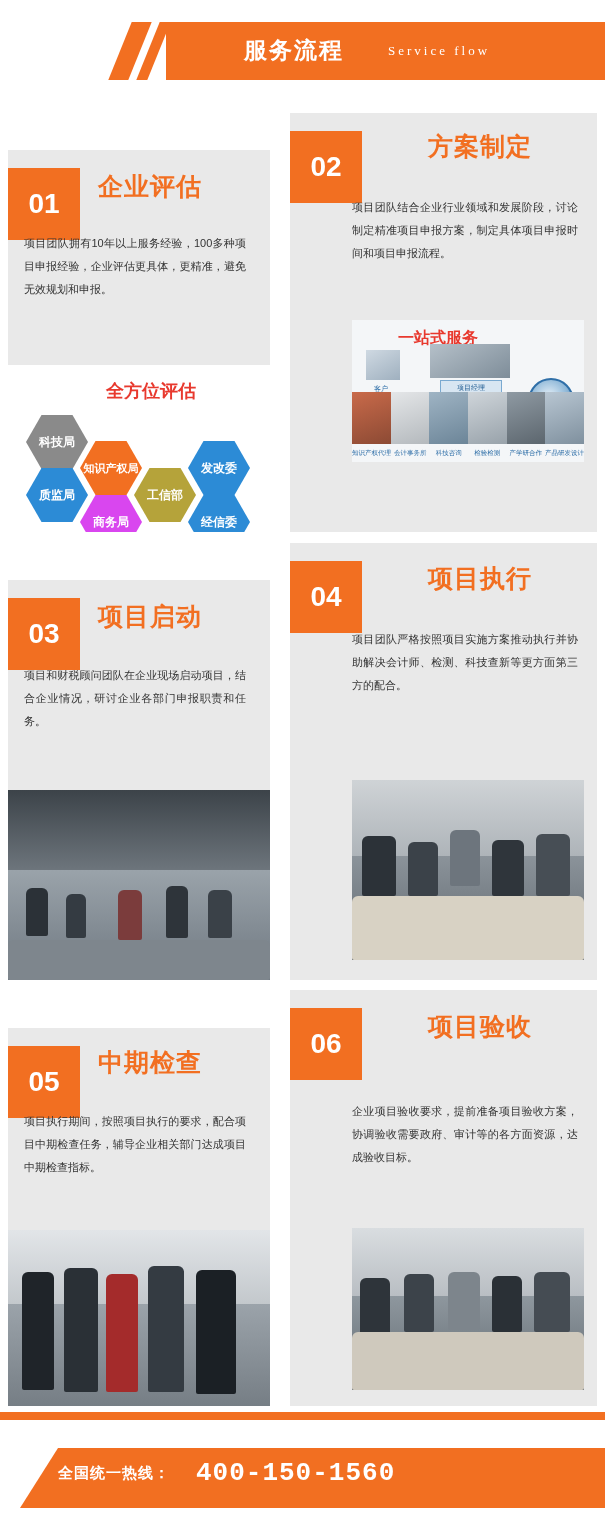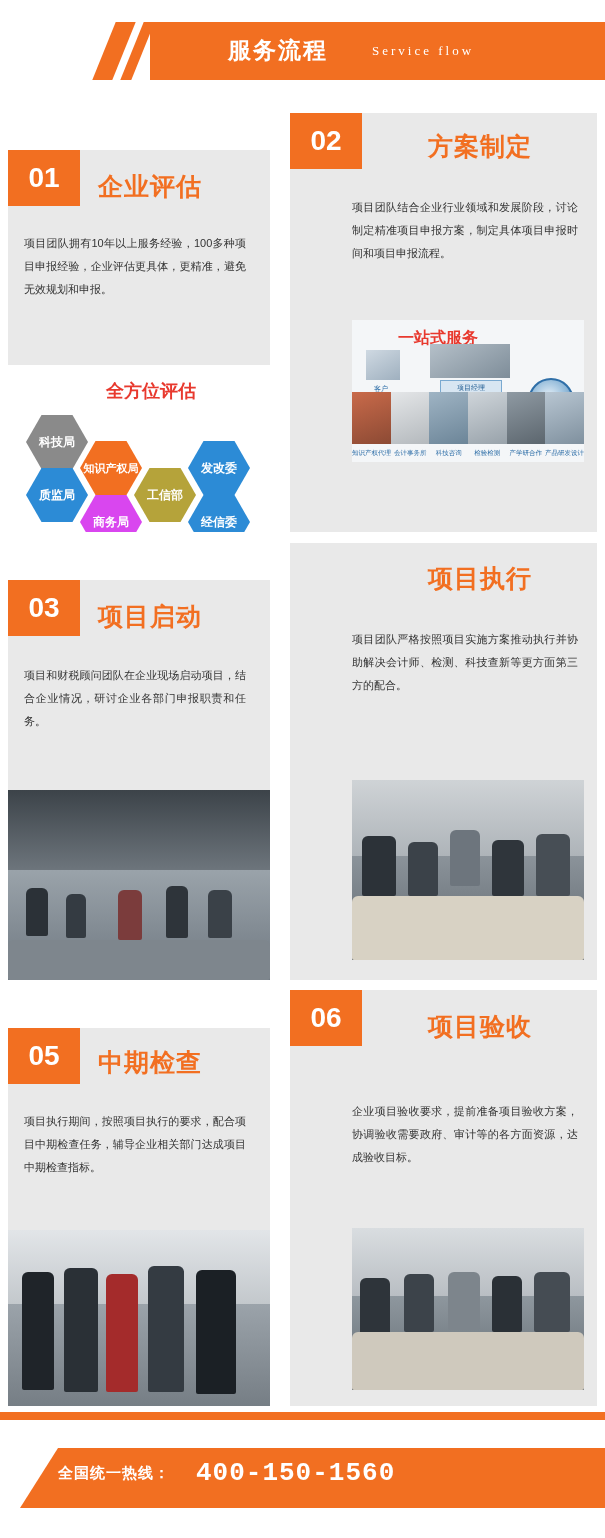--- a/index.html
+++ b/index.html
@@ -14,21 +14,21 @@
     position: relative;
     width: 605px;
     height: 1538px;
     overflow: hidden;
     background: #ffffff;
   }
 
   
   .header {
     position: absolute;
-    left: 0; top: 0;
+    left: 16px; top: 0;
     width: 588px;
     height: 100px;
   }
   .header-bar {
     position: absolute;
     left: 150px;
     top: 22px;
     width: 455px;
     height: 58px;
     background: #f26f21;
@@ -60,29 +60,30 @@
   }
 
   
   .card {
     position: absolute;
     background: #e9e9e9;
   }
   .badge {
     position: absolute;
     width: 72px;
-    height: 56px;
+    height: 72px;
     background: #f26f21;
     color: #ffffff;
     font-size: 28px;
     font-weight: bold;
     display: flex;
     align-items: center;
     justify-content: center;
     font-family: "Liberation Sans", sans-serif;
+    margin-top: 18px;
   }
   .card-title {
     position: absolute;
     color: #f26f21;
     font-size: 25px;
     font-weight: bold;
     letter-spacing: 1px;
     white-space: nowrap;
   }
   .card-text {
@@ -365,20 +366,21 @@
     <div class="floor" style="background:linear-gradient(180deg,#9aa3aa,#6f7881);"></div>
     <div class="fig" style="left:18px; top:98px; width:22px; height:48px; background:#2b3137;"></div>
     <div class="fig" style="left:58px; top:104px; width:20px; height:44px; background:#343b42;"></div>
     <div class="fig" style="left:110px; top:100px; width:24px; height:50px; background:#7b3c3c;"></div>
     <div class="fig" style="left:158px; top:96px; width:22px; height:52px; background:#2e343a;"></div>
     <div class="fig" style="left:200px; top:100px; width:24px; height:48px; background:#3a4148;"></div>
     <div class="fig" style="left:0px; top:150px; width:262px; height:40px; background:#7e868d;"></div>
   </div>
 
   <div class="card" id="card4"></div>
+  <div class="badge" id="badge4">04</div>
   <div class="card-title" id="title4">项目执行</div>
   <div class="card-text" id="text4">项目团队严格按照项目实施方案推动执行并协助解决会计师、检测、科技查新等更方面第三方的配合。</div>
   <div class="photo" id="photo4">
     <div class="sky" style="background:linear-gradient(180deg,#cfd3d6,#aeb4b9);"></div>
     <div class="floor" style="background:linear-gradient(180deg,#8b939a,#5e666d);"></div>
     <div class="fig" style="left:10px; top:56px; width:34px; height:60px; background:#2c3238;"></div>
     <div class="fig" style="left:56px; top:62px; width:30px; height:54px; background:#3b4249;"></div>
     <div class="fig" style="left:98px; top:50px; width:30px; height:56px; background:#6d757d;"></div>
     <div class="fig" style="left:140px; top:60px; width:32px; height:56px; background:#2f353b;"></div>
     <div class="fig" style="left:184px; top:54px; width:34px; height:62px; background:#474e55;"></div>

